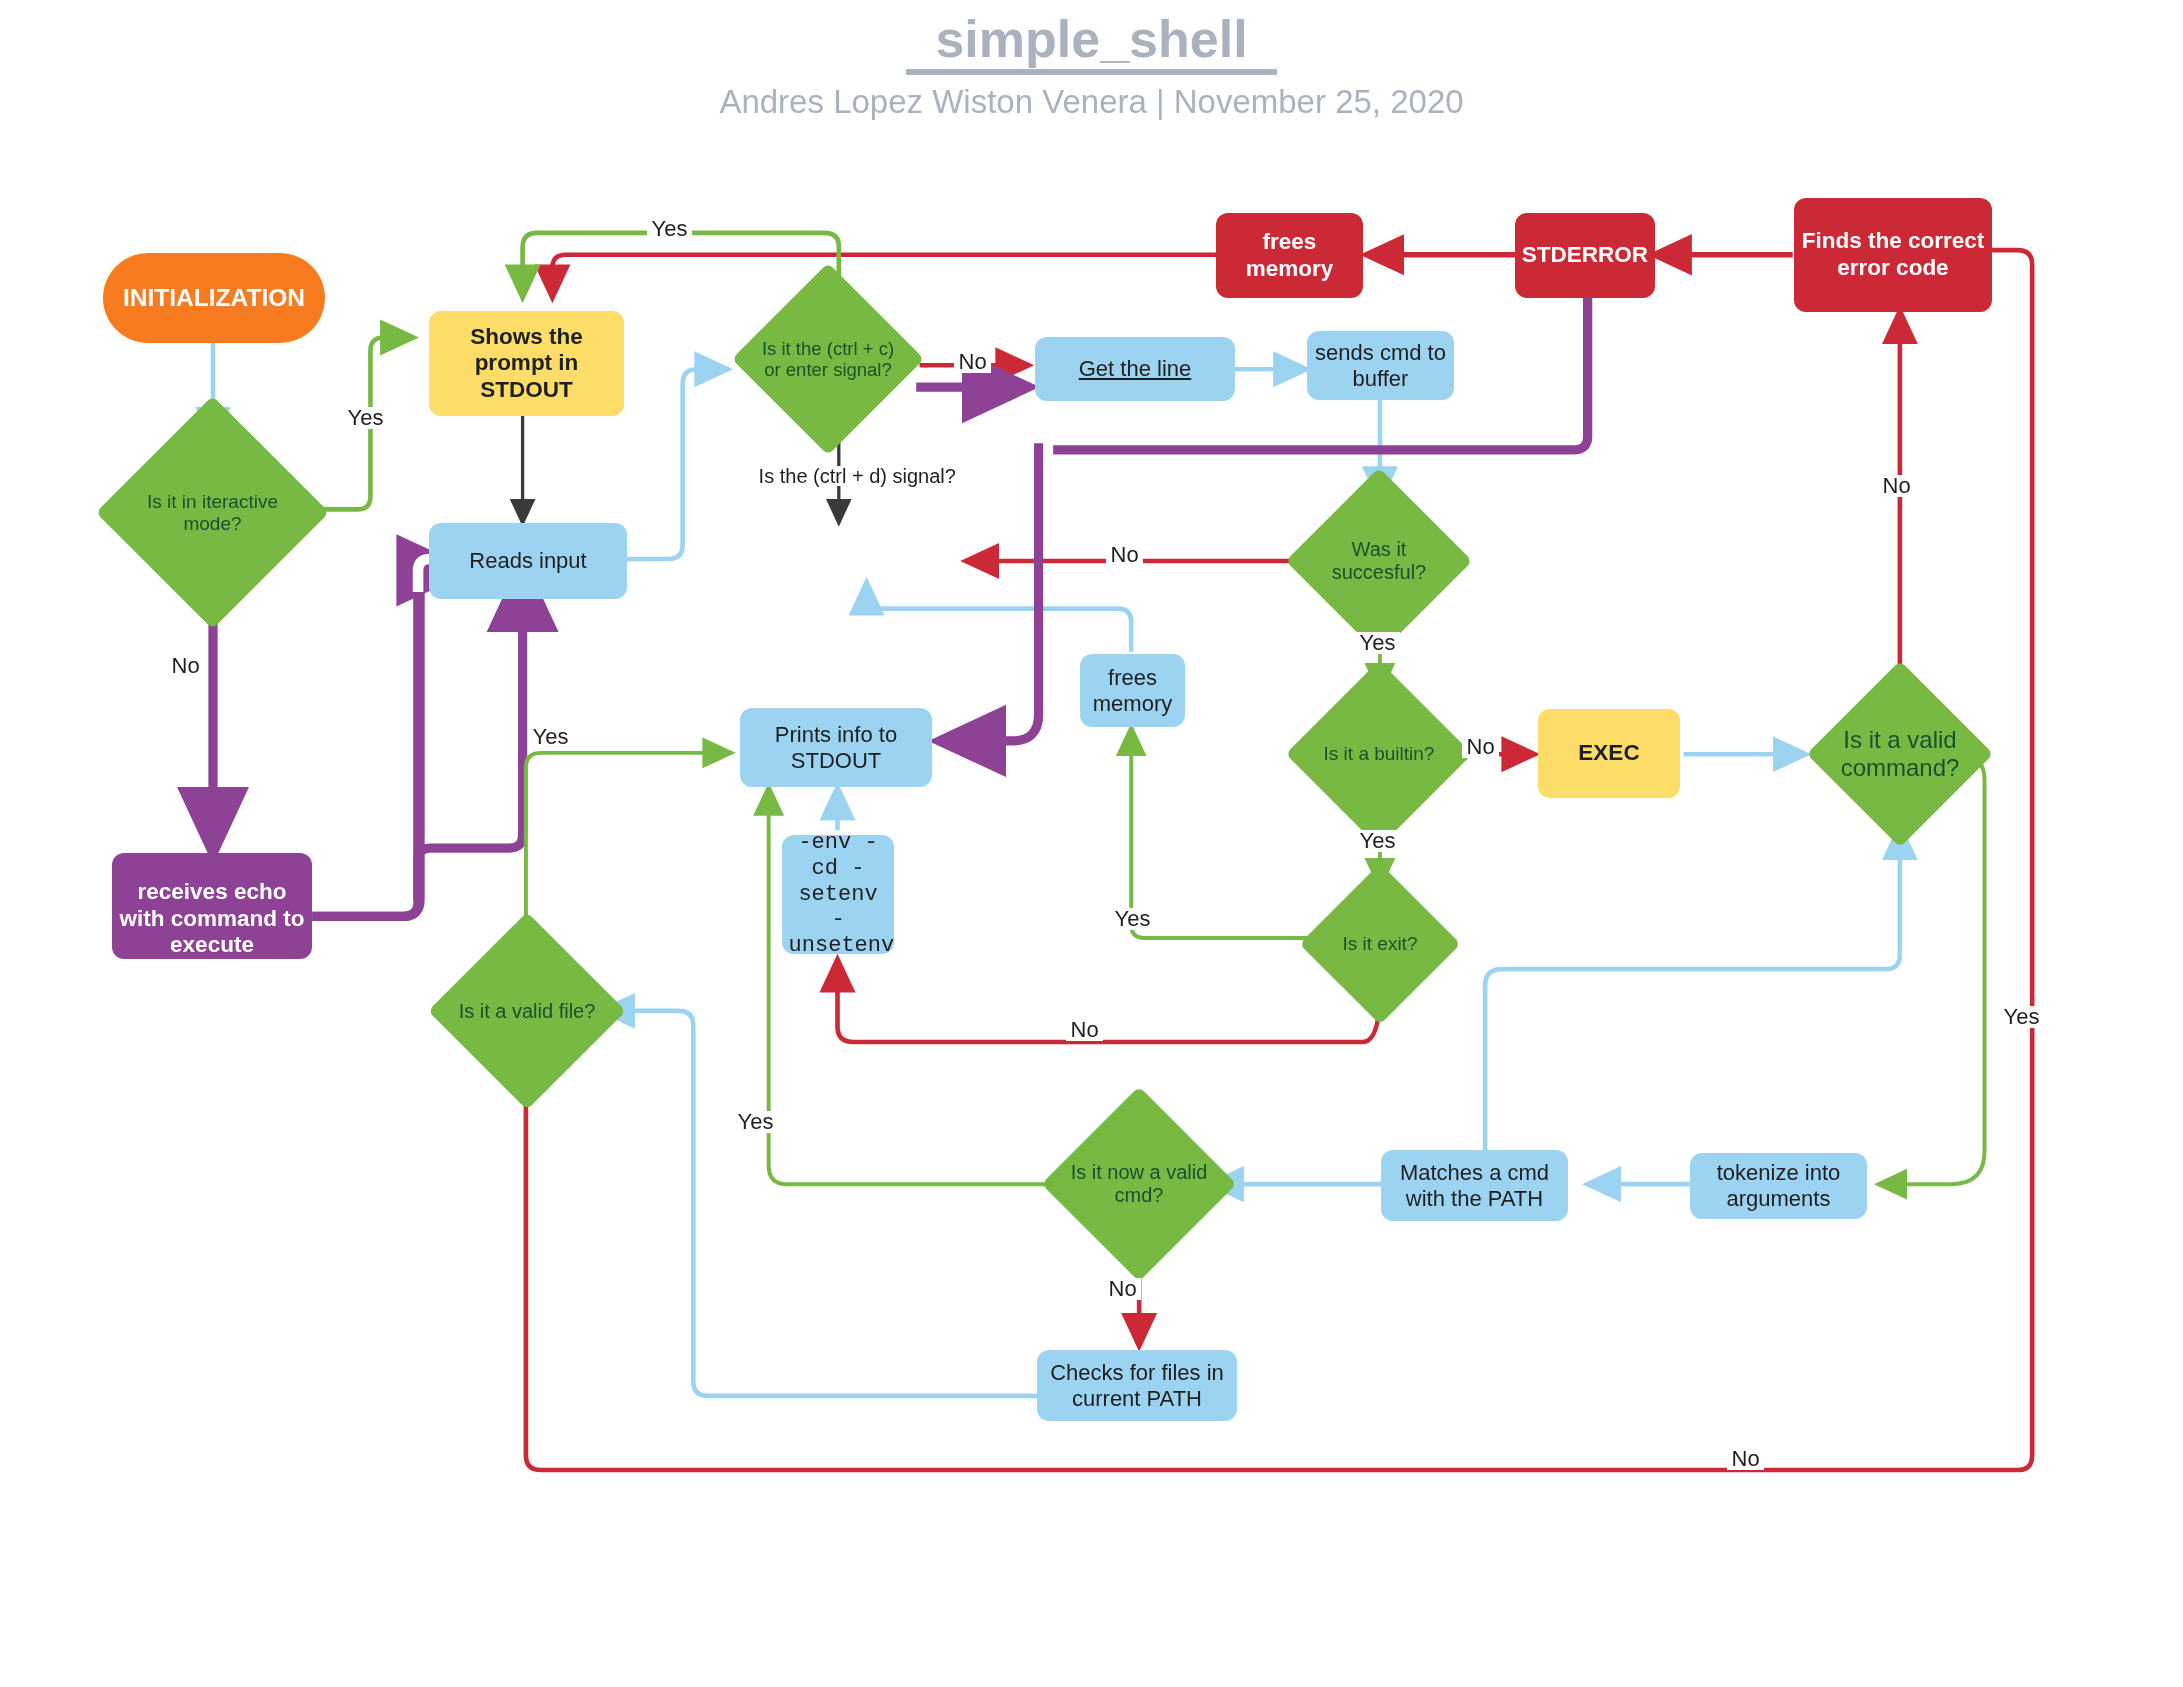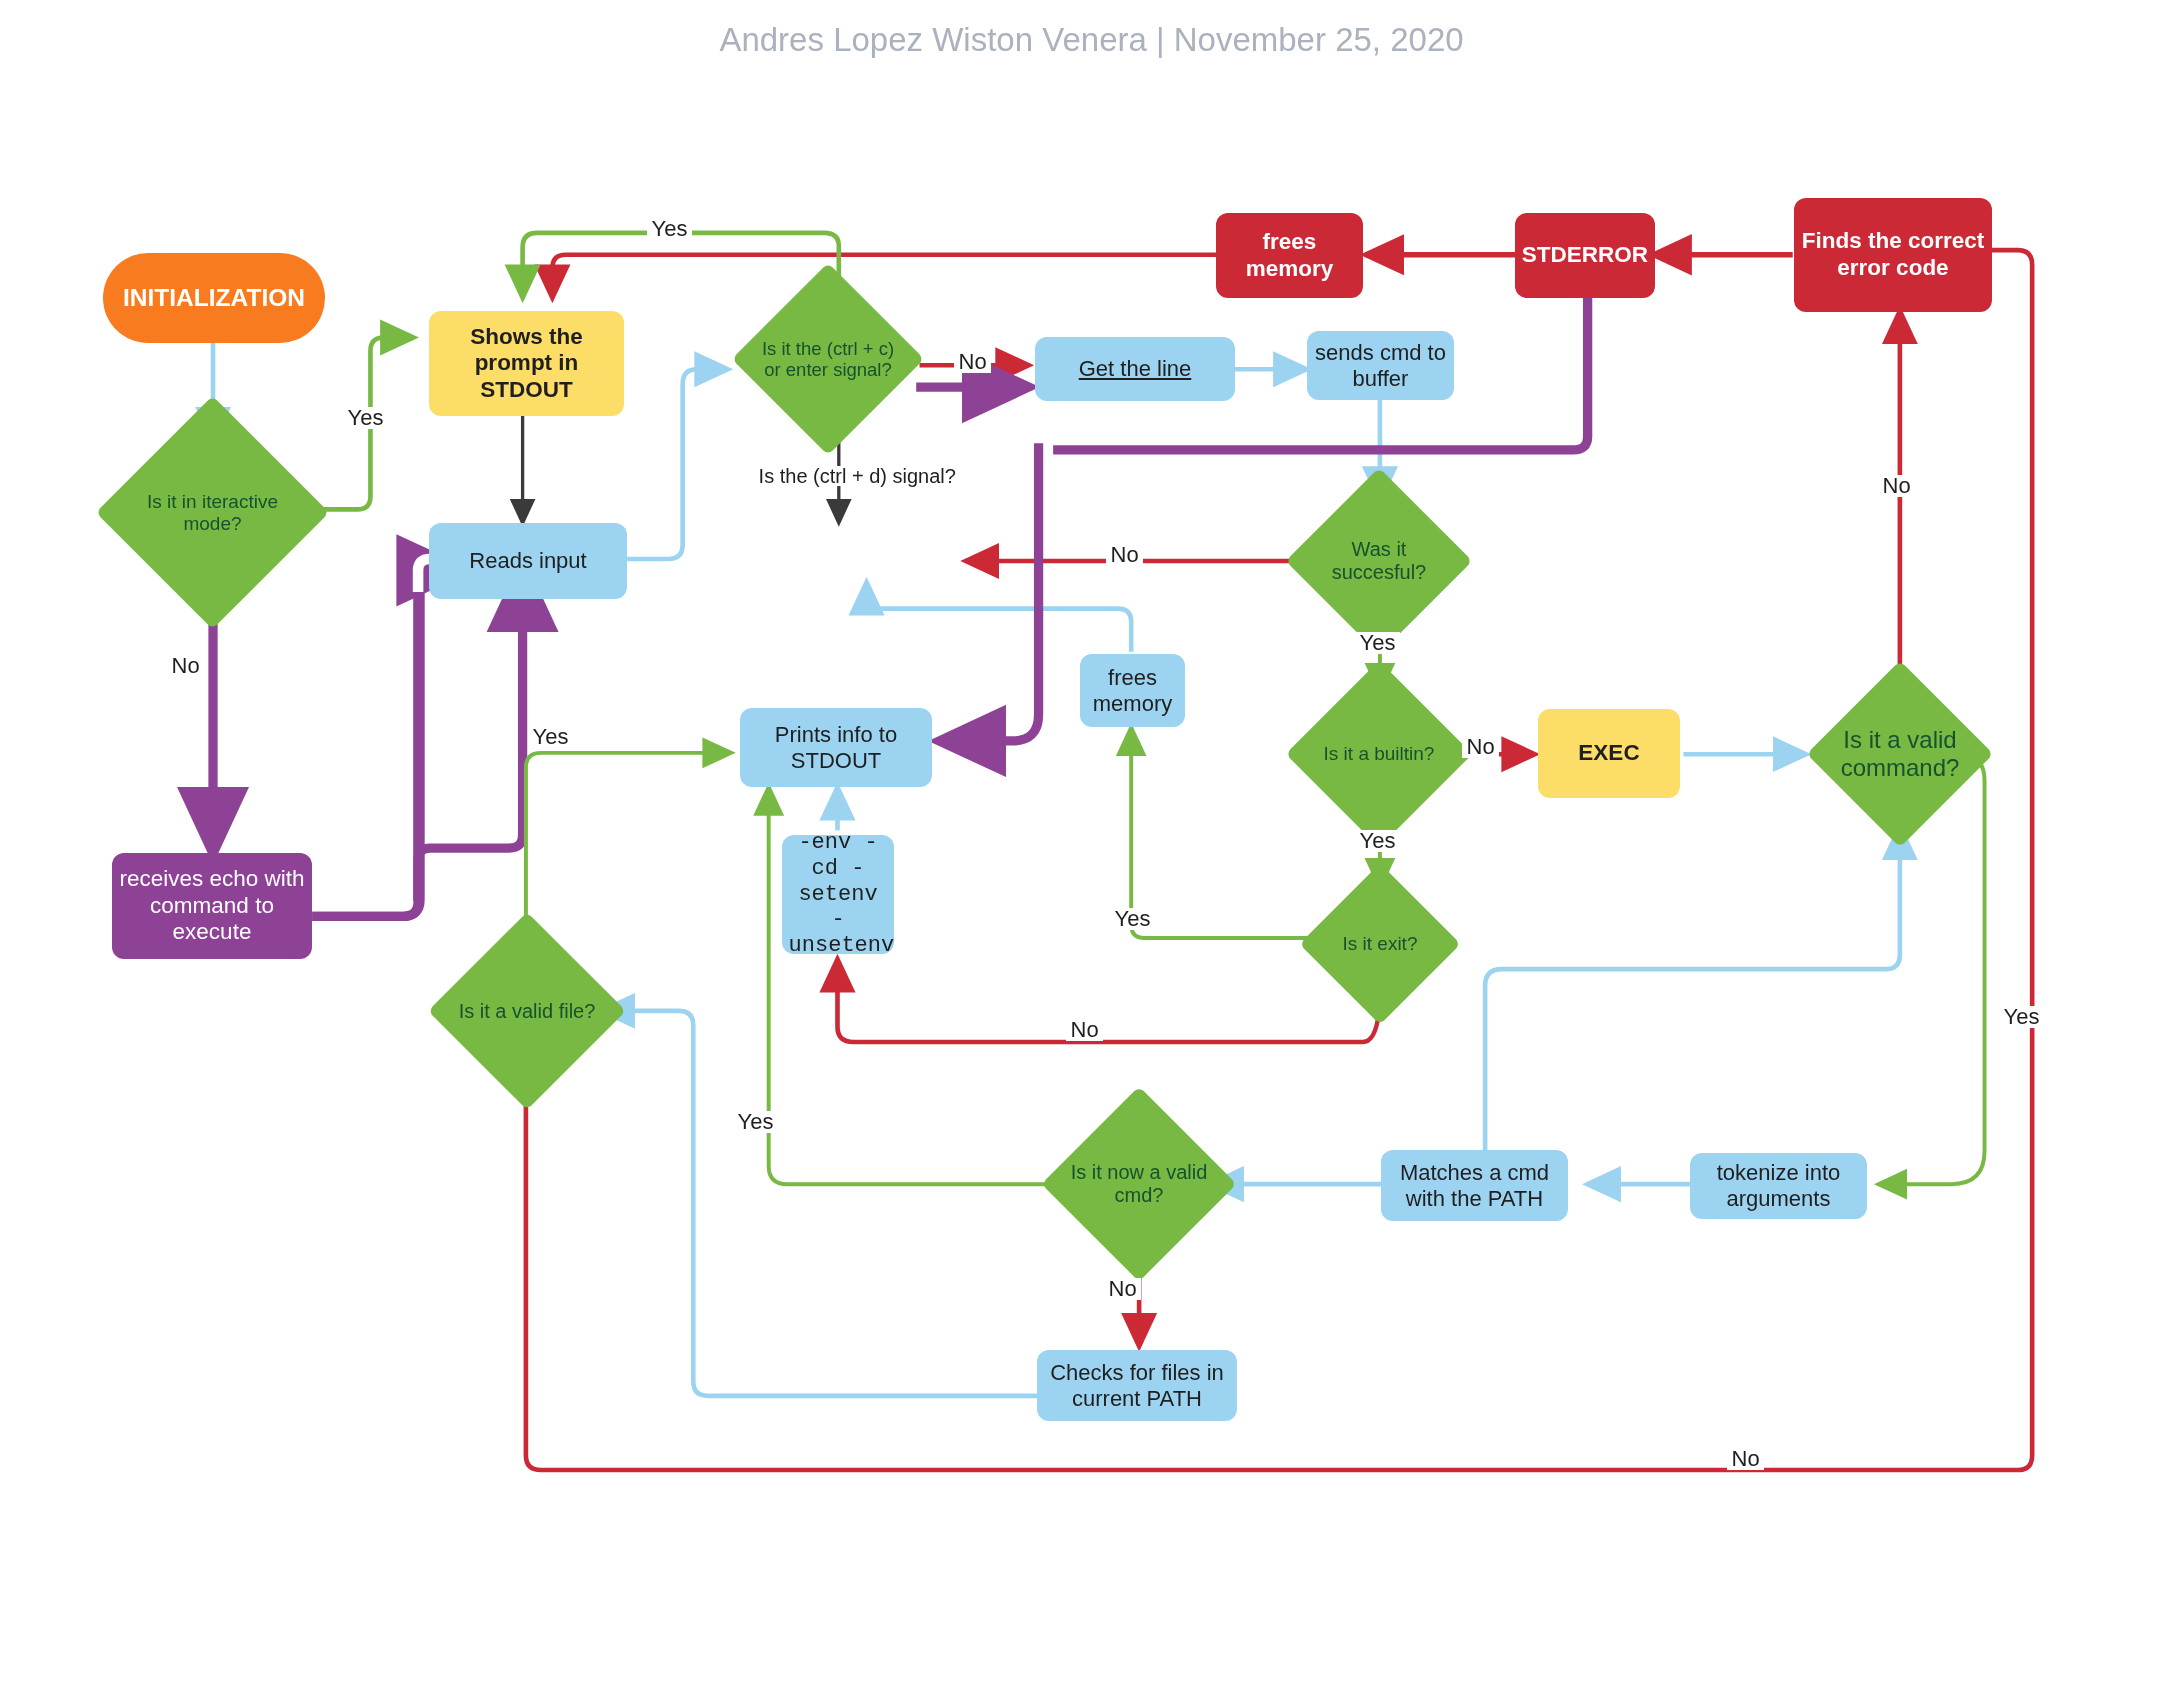--- a/index.html
+++ b/index.html
@@ -20,40 +20,41 @@
   .node{position:absolute;box-sizing:border-box;display:flex;align-items:center;justify-content:center;
         text-align:center;line-height:1.18;}
   .box{border-radius:12px;}
   .tx{display:block;width:100%;padding:0 6.6px;box-sizing:border-box;}
 
   .n-orange{background:#F97B20;color:#ffffff;font-weight:bold;font-size:24.5px;border-radius:53px;}
   .n-yellow{background:#FBDD68;color:#1f1f1f;font-weight:bold;font-size:22.5px;}
   .n-blue  {background:#9BD3F0;color:#1f1f1f;font-size:22px;}
   .n-red   {background:#CC2936;color:#ffffff;font-weight:bold;font-size:22.5px;}
   .n-redterm{background:#CC2936;color:#ffffff;font-weight:bold;font-size:26.5px;border-radius:40px;border:2px solid #1f1f1f;}
-  .n-purple{background:#8E4296;color:#ffffff;font-weight:normal;font-size:22.5px;}
+  .n-purple{background:#8E4296;color:#ffffff;font-weight:bold;font-size:22.5px;align-items:flex-end;}
 
   
   .diamond{position:absolute;display:flex;align-items:center;justify-content:center;}
   .diamond .dshape{position:absolute;left:0;top:0;width:100%;height:100%;background:#78B944;
                    transform:rotate(45deg);border-radius:6.6px;}
   .diamond .dlabel{position:relative;z-index:2;color:#14532d;font-size:21px;text-align:center;
                    line-height:1.15;width:160%;}
 
   
   .elab{position:absolute;font-size:22px;color:#1f1f1f;background:#ffffff;padding:0 4.6px;
         white-space:nowrap;line-height:1.0;}
   .elab.small{font-size:20px;}
 </style>
 </head>
 <body>
 
 <div id="stage">
 
   <div id="header">
+    <div id="title">simple_shell</div>
     <div id="subtitle">Andres Lopez Wiston Venera  |  November 25, 2020</div>
   </div>
 
   <svg id="edges" viewBox="0 0 3300 2550">
     <defs>
       <marker id="ab" markerWidth="9" markerHeight="9" refX="7.2" refY="4.5" orient="auto" markerUnits="strokeWidth">
         <path d="M0,0.6 L8.4,4.5 L0,8.4 z" fill="#9BD3F0"></path>
       </marker>
       <marker id="ag" markerWidth="9" markerHeight="9" refX="7.2" refY="4.5" orient="auto" markerUnits="strokeWidth">
         <path d="M0,0.6 L8.4,4.5 L0,8.4 z" fill="#78B944"></path>

